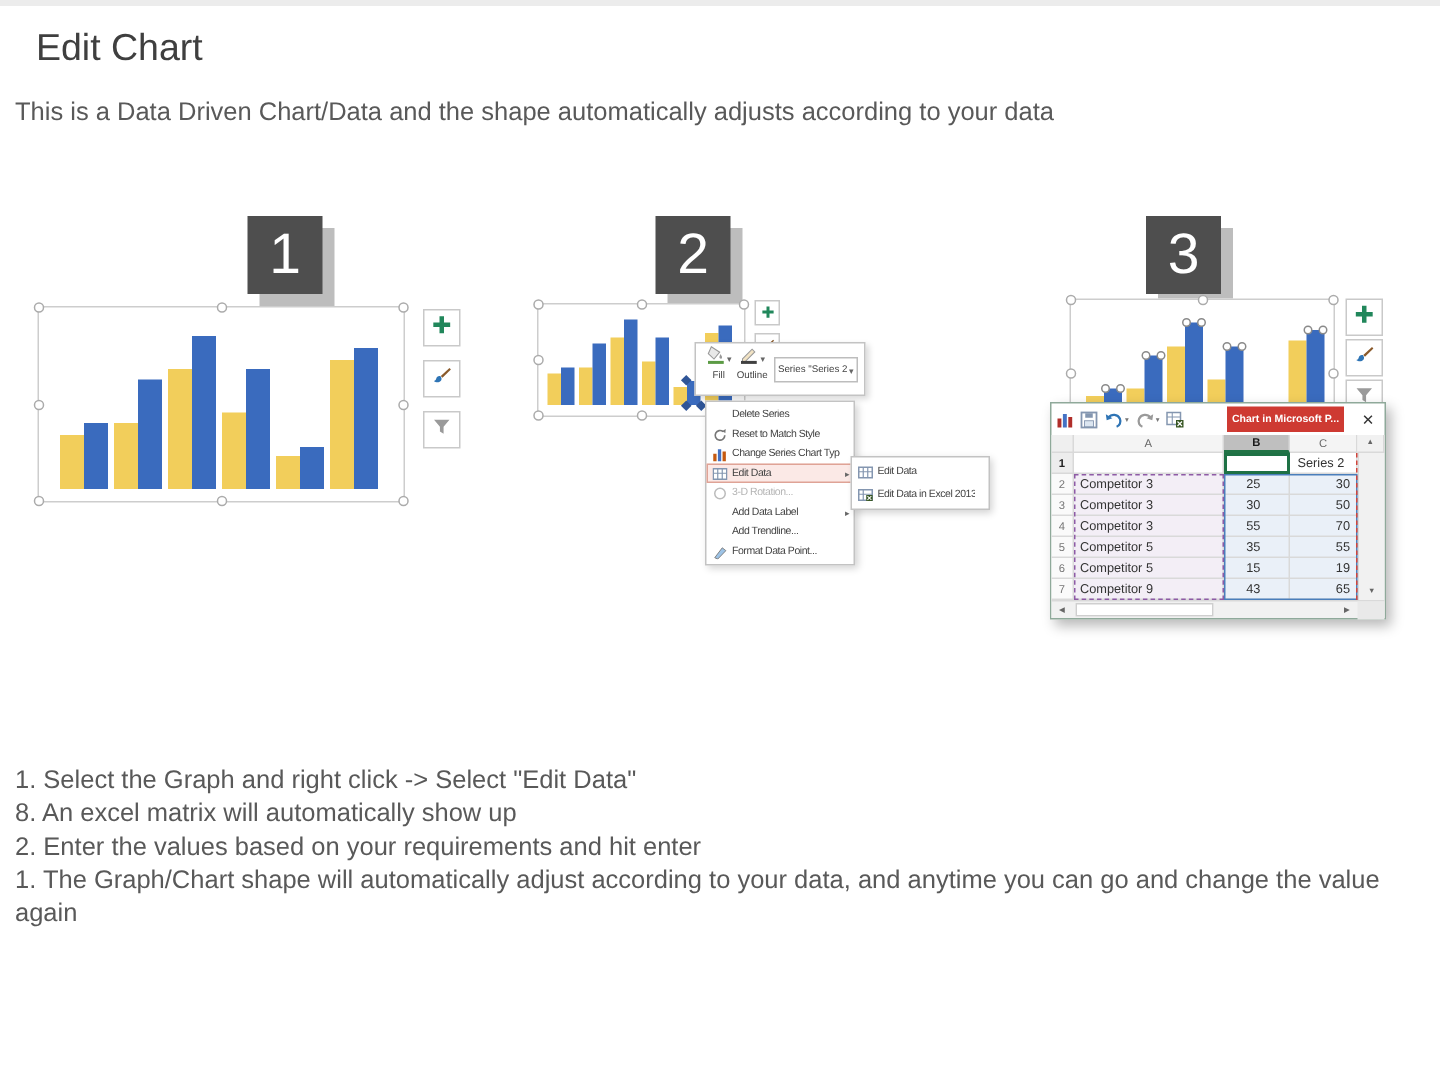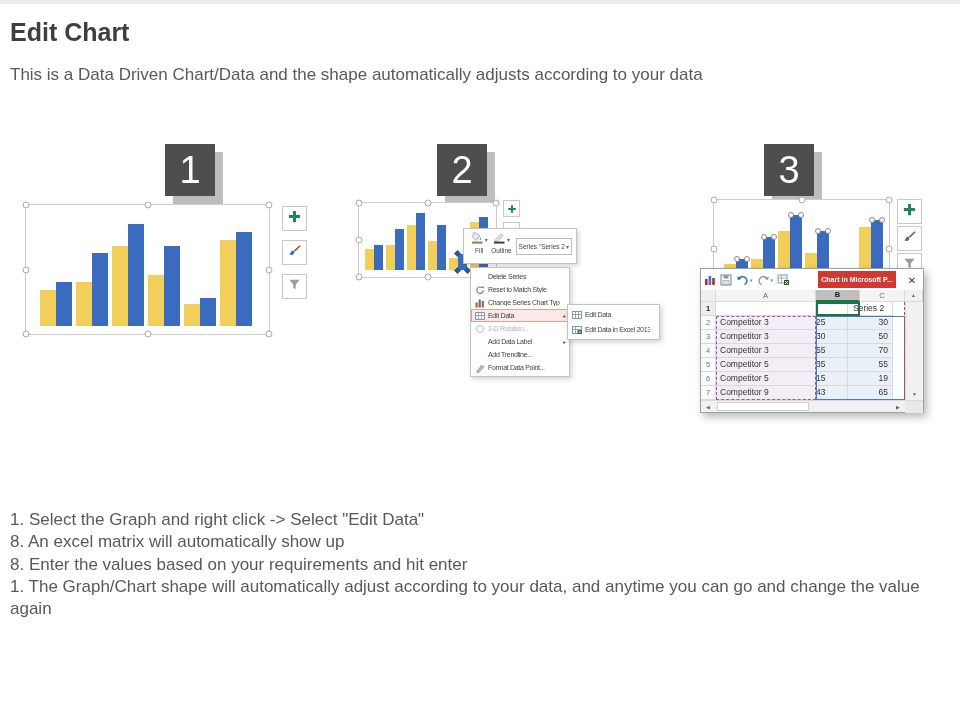--- a/index.html
+++ b/index.html
@@ -1,21 +1,21 @@
 <!DOCTYPE html>
 <html><head>
 <meta charset="utf-8">
 <style>
   *{margin:0;padding:0;box-sizing:border-box}
   html,body{background:#fff}
   body{font-family:"Liberation Sans",sans-serif}
   .stage{position:relative;width:960px;height:720px;background:#fff;overflow:hidden;border-top:4px solid #ececec}
   .abs{position:absolute}
 
-  .title{left:10px;top:14px;font-size:25px;font-weight:bold;color:#3f3f3f}
+  .title{left:24px;top:14px;font-size:25px;font-weight:normal;color:#3f3f3f}
   .subtitle{left:10px;top:61px;font-size:17px;color:#595959}
 
   .badge-shadow{width:50px;height:52px;background:#bdbdbd}
   .badge{width:50px;height:52px;background:#4e4e4e;color:#fff;font-size:38px;display:flex;align-items:center;justify-content:center}
 
   .chart-frame{background:#fff;border:1px solid #cdcdcd}
   .bars{position:absolute;left:0;top:0;right:0;bottom:0}
   .bar{position:absolute}
   .handle{position:absolute;width:7px;height:7px;background:#fff;border:1px solid #ababab;border-radius:50%;transform:translate(-50%,-50%)}
   .pt-circle{position:absolute;top:-3px;width:6px;height:6px;border:1px solid #8a8a8a;background:#fff;border-radius:50%}
@@ -52,21 +52,21 @@
   .xl-ch.corner{width:15px;background:#efefef}
   .xl-ch.col-a{width:100px}
   .xl-ch.col-b{width:44px;background:#bfbfbf;color:#1a1a1a;font-weight:bold;border-bottom:2px solid #217346;line-height:9px}
   .xl-ch.col-c{width:45px}
   .xl-ch.vsb-up{width:18px;background:#f1f1f1;color:#666;font-size:5px;line-height:11px}
   .xl-row{display:flex;height:14px}
   .xl-cell{border-right:1px solid #d9d9d9;border-bottom:1px solid #d9d9d9;font-size:8.5px;color:#333;line-height:13px;overflow:hidden;white-space:nowrap}
   .xl-num{width:15px;text-align:center;color:#777;font-size:7.5px;background:#fafafa}
   .first .xl-num{font-weight:bold;color:#222;background:#ededed}
   .xl-a{width:100px;padding-left:4px}
-  .xl-b{width:32px;text-align:left;padding-right:4px}
+  .xl-b{width:44px;text-align:center;padding-right:4px}
   .xl-c{width:45px;text-align:right;padding-right:4px}
   .first .xl-c{text-align:left;padding-left:5px;padding-right:0}
   .tint-a{background:#F3EEF6}
   .tint-b,.tint-c{background:#EAF0F8}
   .xl-vsb{position:absolute;right:0;top:12px;width:18px;height:98px;background:#f1f1f1;border-left:1px solid #d9d9d9}
   .xl-vsb .dn{position:absolute;bottom:0;left:0;right:0;height:12px;font-size:5px;color:#666;text-align:center;line-height:12px}
   .xl-hsb{display:flex;height:12px;background:#f1f1f1;border-top:1px solid #d9d9d9;align-items:center}
   .xl-hsb .arr{width:14px;font-size:5px;color:#666;text-align:center}
   .xl-hsb .track{flex:1;height:12px;position:relative}
   .xl-hsb .thumb{position:absolute;left:2px;top:1px;width:92px;height:9px;background:#fff;border:1px solid #cfcfcf}
@@ -462,17 +462,17 @@
       <div class="ov ov-purple"></div>
       <div class="ov ov-blue"></div>
       <div class="ov ov-active"></div>
       <div class="ov ov-red"></div>
     </div>
   </div>
 
   <div class="abs instructions" id="instructions">
       <div>1. Select the Graph and right click -&gt; Select "Edit Data"</div>
       <div>8. An excel matrix will automatically show up</div>
-      <div>8. Enter the values based on your requirements and hit enter</div>
+      <div>2. Enter the values based on your requirements and hit enter</div>
       <div>1. The Graph/Chart shape will automatically adjust according to your data, and anytime you can go and change the value again</div>
     </div>
 
 </div>
 
 </body></html>

